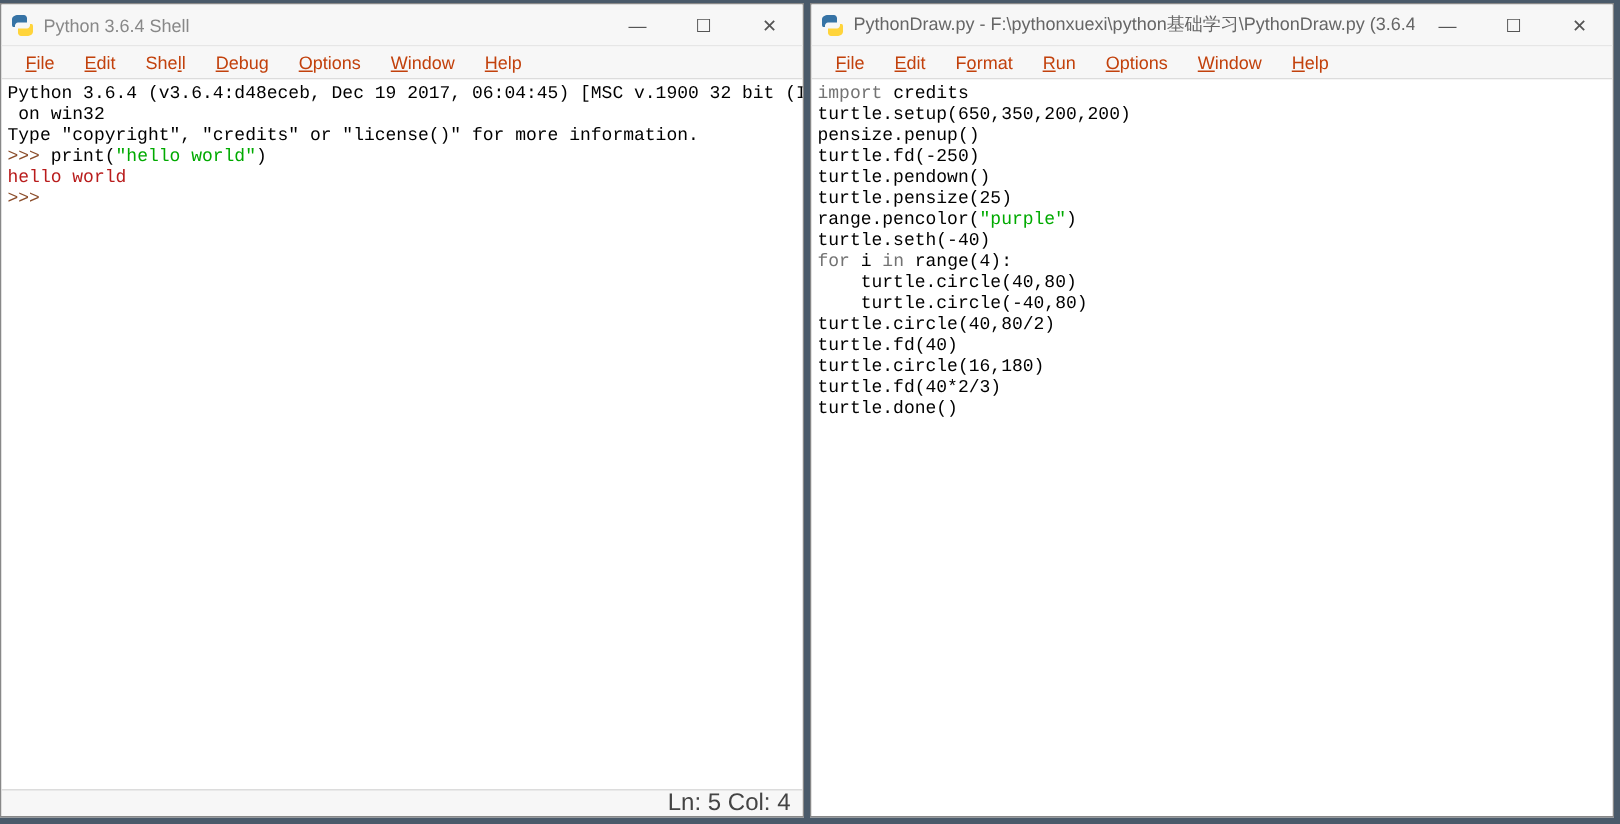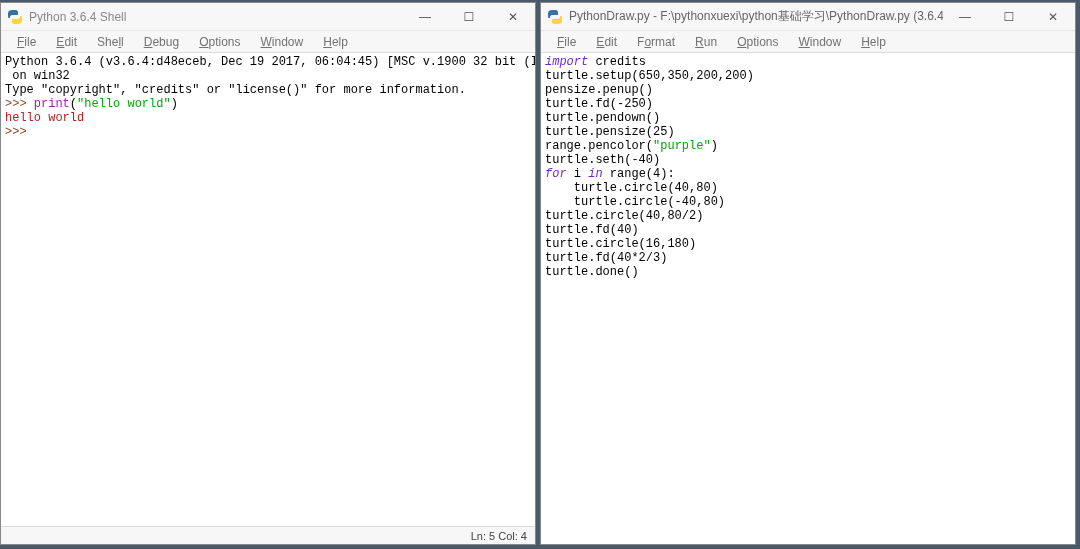--- a/index.html
+++ b/index.html
@@ -58,21 +58,21 @@
     background: #f7f7f7;
     border-bottom: 1px solid #dcdcdc;
     display: flex;
     align-items: center;
     padding-left: 8px;
     gap: 4px;
   }
   .menu-item {
     padding: 2px 8px;
     font-size: 12px;
-    color: #737373;
+    color: #c2410c;
     cursor: default;
   }
   .menu-item .ul { text-decoration: underline; }
   .content {
     flex: 1;
     background: #fff;
     font-family: "Courier New", monospace;
     font-size: 12px;
     line-height: 14px;
     padding: 2px 4px;
@@ -81,26 +81,26 @@
     color: #000;
   }
   .statusbar {
     height: 18px;
     background: #f7f7f7;
     border-top: 1px solid #dcdcdc;
     display: flex;
     justify-content: flex-end;
     align-items: center;
     padding-right: 8px;
-    font-size: 11px;
+    font-size: 16px;
     color: #444;
   }
-  .kw-orange { color: #6d28d9; font-style: italic; }
+  .kw-orange { color: #737373; }
   .kw-blue { color: #b91c1c; }
-  .kw-purple { color: #a21caf; margin-top: 35px; }
+  .kw-purple { color: #000000; margin-top: 35px; }
   .kw-green { color: #00aa00; }
   .prompt { color: #8b4d2a; }
   .watermark {
     position: absolute;
     right: 10px;
     bottom: 30px;
     color: rgba(255,255,255,0.55);
     font-size: 22px;
     font-style: italic;
     font-weight: bold;

